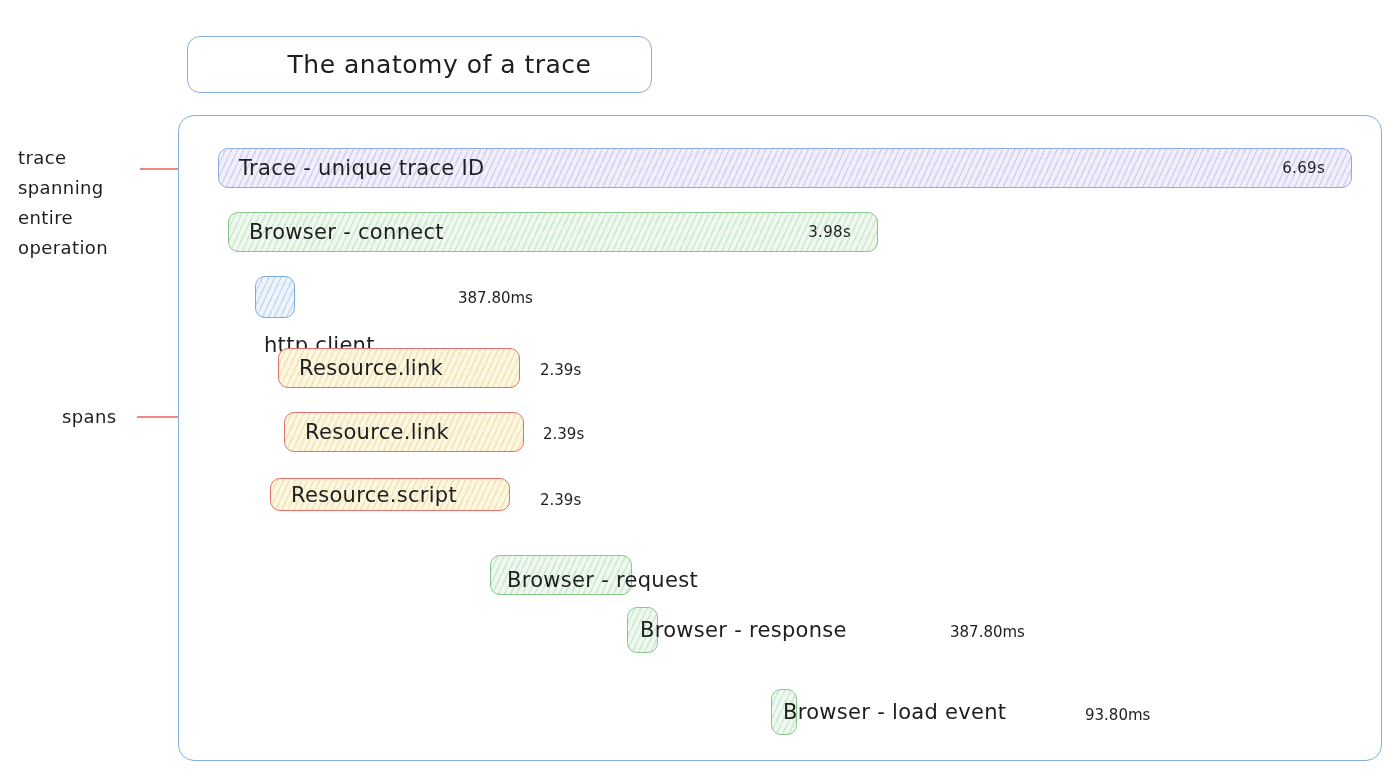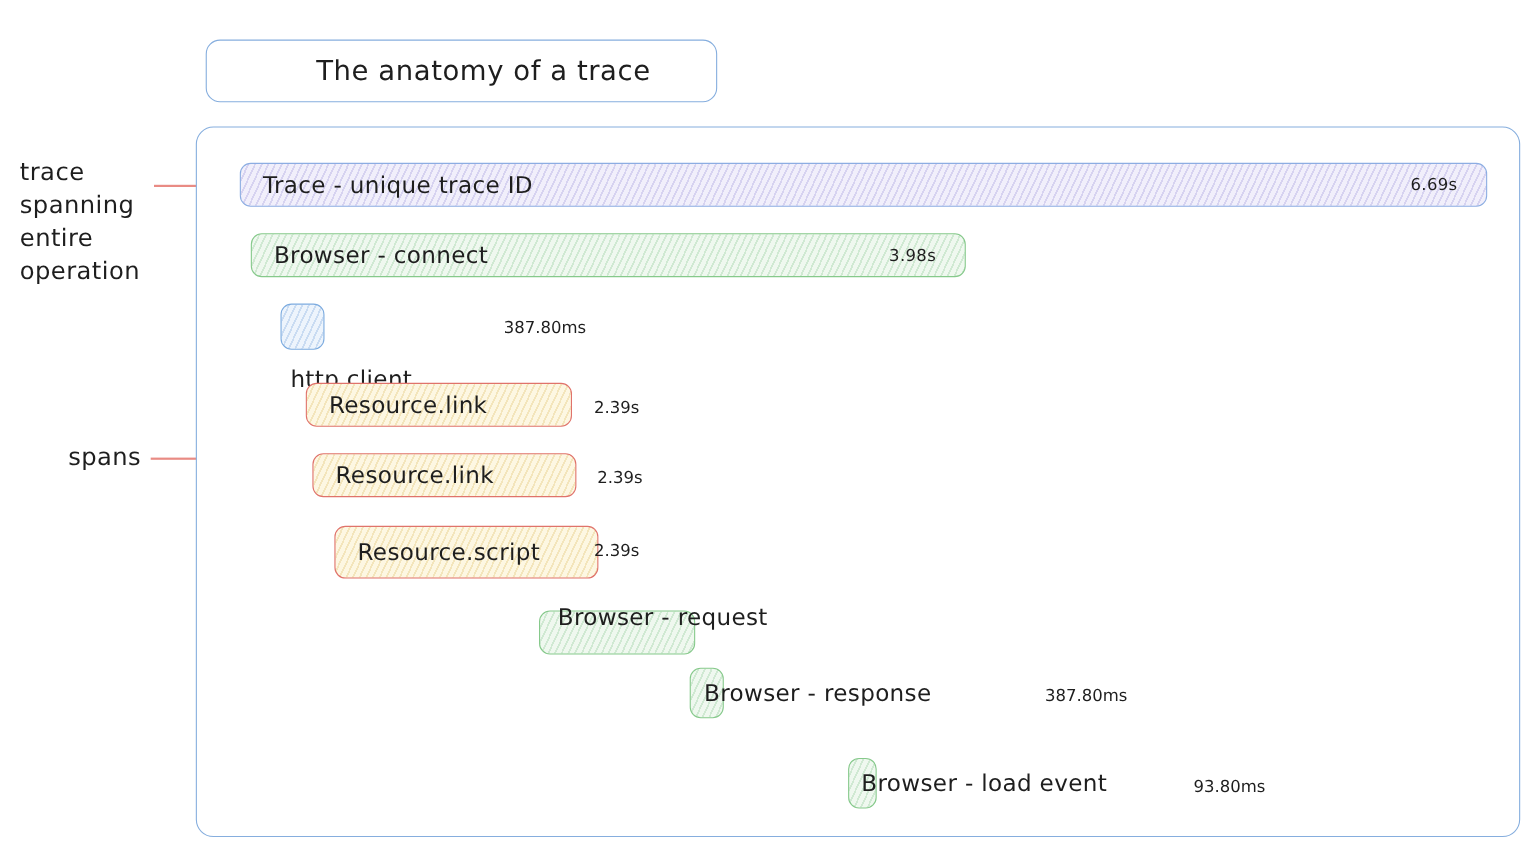--- a/index.html
+++ b/index.html
@@ -58,21 +58,21 @@
   .bar .bar-label.inside { padding-left: 20px; }
   .duration { font-size: 15px; white-space: nowrap; letter-spacing: 0.3px; }
   .duration.inside-right { margin-left: auto; padding-right: 26px; }
   .floating-label {
     position: absolute; font-size: 21px; white-space: nowrap; letter-spacing: 0.3px;
     display: flex; align-items: center; height: 40px;
   }
   .floating-duration { position: absolute; font-size: 15px; white-space: nowrap; }
 
   
-  .annot { position: absolute; font-size: 22px; line-height: 30px; letter-spacing: 0.4px; }
+  .annot { position: absolute; font-size: 18px; line-height: 30px; letter-spacing: 0.4px; }
   #annot-trace { left: 18px; top: 143px; width: 128px; }
   #annot-spans { left: 62px; top: 402px; }
   .red-line { position: absolute; background: #e5776f; }
   #trace-pointer-h { left: 140px; top: 168px; width: 64px; height: 2px; opacity: 0.85; }
   #trace-pointer-tick { left: 203px; top: 150px; width: 2px; height: 38px; }
   #spans-pointer-h { left: 137px; top: 416px; width: 72px; height: 2px; opacity: 0.85; }
   #spans-vertical { left: 207px; top: 196px; width: 2px; height: 546px; }
 </style>
 </head>
 <body>
@@ -107,27 +107,27 @@
 <div class="bar yellow" style="left:278px; top:348px; width:242px; height:40px;">
   <span class="bar-label inside">Resource.link</span>
 </div>
 <div class="floating-duration" style="left:540px; top:361px;">2.39s</div>
 
 <div class="bar yellow" style="left:284px; top:412px; width:240px; height:40px;">
   <span class="bar-label inside">Resource.link</span>
 </div>
 <div class="floating-duration" style="left:543px; top:425px;">2.39s</div>
 
-<div class="bar yellow" style="left:304px; top:478px; width:240px; height:48px;">
+<div class="bar yellow" style="left:270px; top:478px; width:240px; height:33px;">
   <span class="bar-label inside">Resource.script</span>
 </div>
 <div class="floating-duration" style="left:540px; top:491px;">2.39s</div>
 
 <div class="bar green" style="left:490px; top:555px; width:142px; height:40px;"></div>
-<div class="floating-label" style="left:507px; top:541px;">Browser - request</div>
+<div class="floating-label" style="left:507px; top:560px;">Browser - request</div>
 
 <div class="bar green" style="left:627px; top:607px; width:31px; height:46px;"></div>
 <div class="floating-label" style="left:640px; top:610px;">Browser - response</div>
 <div class="floating-duration" style="left:950px; top:623px;">387.80ms</div>
 
 <div class="bar green" style="left:771px; top:689px; width:26px; height:46px;"></div>
 <div class="floating-label" style="left:783px; top:692px;">Browser - load event</div>
 <div class="floating-duration" style="left:1085px; top:706px;">93.80ms</div>
 
 </body></html>

